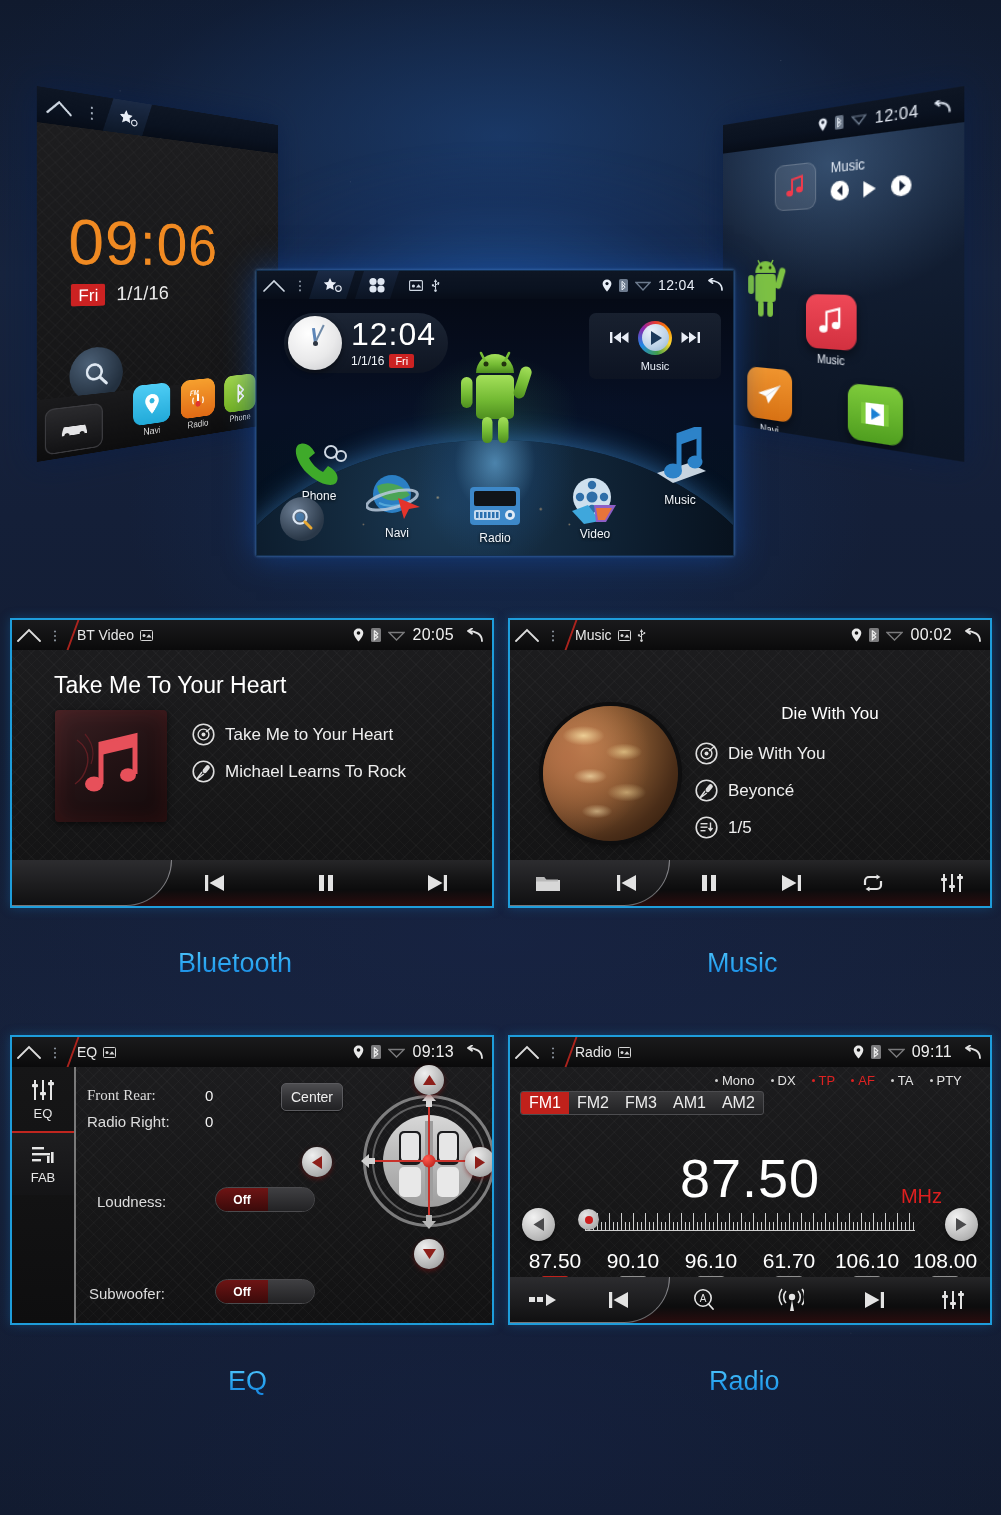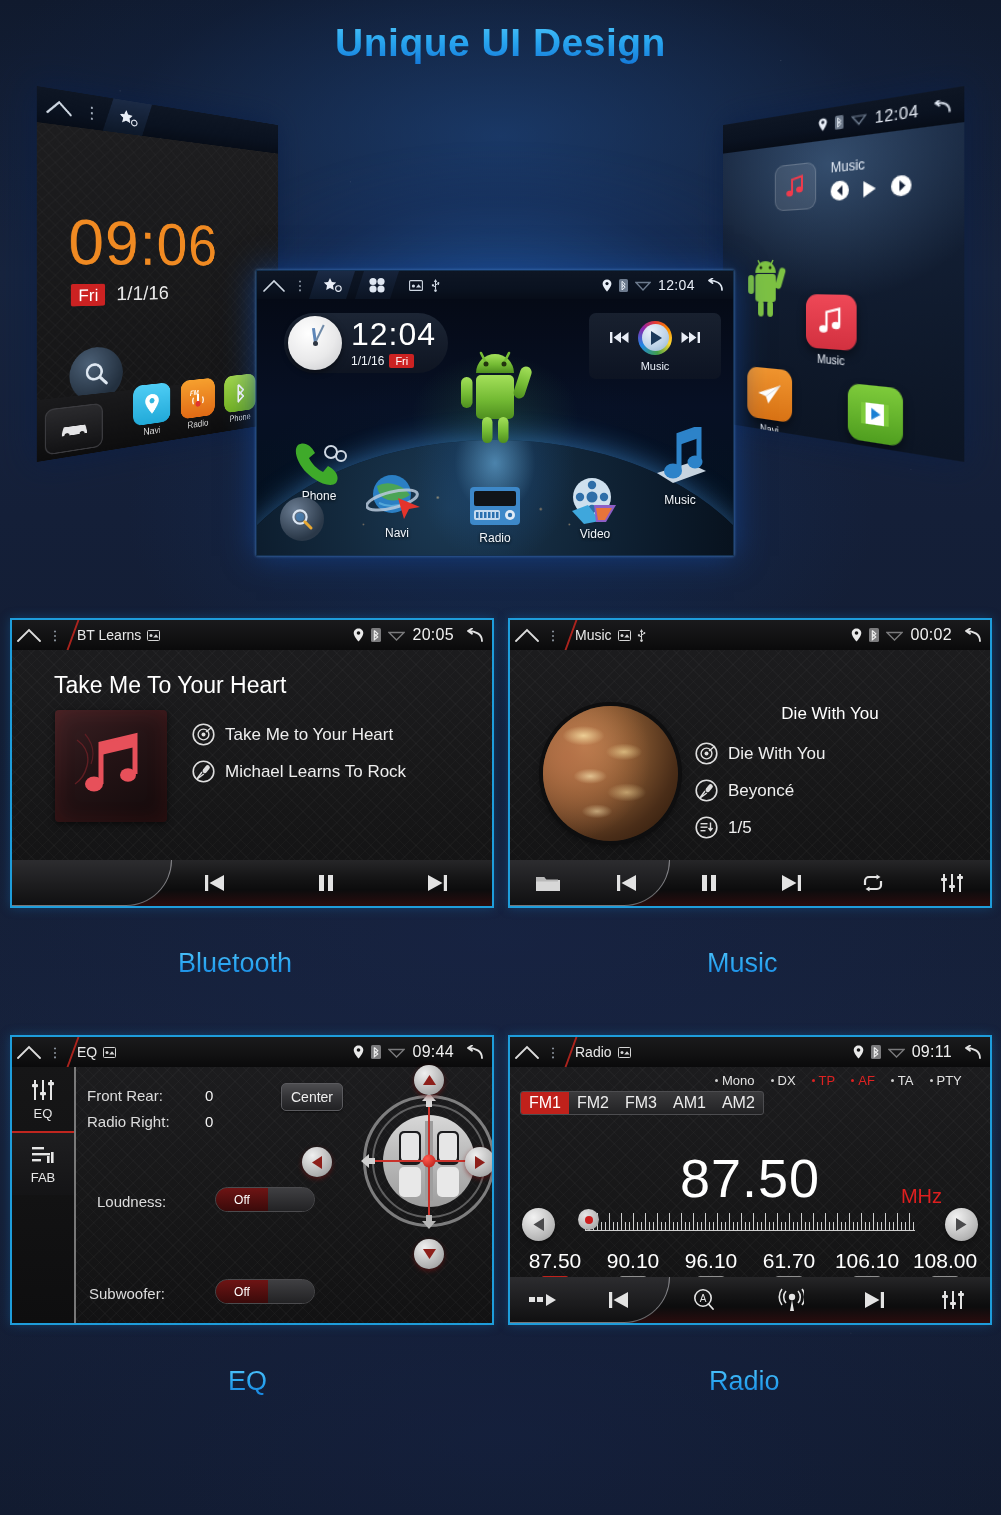--- a/index.html
+++ b/index.html
@@ -280,21 +280,21 @@
   .eq-main{position:absolute;left:63px;right:0;top:0;bottom:0;}
   .eq-label{position:absolute;font-size:15px;color:#dcdcdc;}
   .eq-val{position:absolute;font-size:15px;color:#f2f2f2;}
   .center-btn{position:absolute;left:206px;top:16px;width:62px;height:28px;border-radius:5px;
     background:linear-gradient(180deg,#4d4d50 0%,#343437 48%,#212123 100%);
     border:1px solid #5a5a5e;color:#eee;font-size:14px;display:flex;align-items:center;justify-content:center;
     box-shadow:0 1px 2px rgba(0,0,0,.6);}
   .toggle{position:absolute;width:100px;height:25px;border-radius:13px;
     background:linear-gradient(180deg,#3a3a3c,#1b1b1c); border:1px solid #4b4b4e; display:flex;align-items:center; overflow:hidden;}
   .toggle .on{width:52px;height:100%;display:flex;align-items:center;justify-content:center;
-    background:linear-gradient(180deg,#6e1414,#3a0a0a); color:#fff;font-size:12px;font-weight:normal;}
+    background:linear-gradient(180deg,#6e1414,#3a0a0a); color:#fff;font-size:12px;font-weight:bold;}
   .toggle .knob{flex:1;height:100%;background:linear-gradient(180deg,#3f3f42,#222224);
     display:flex;align-items:center;justify-content:center;}
   .toggle .knob::after{content:"";width:16px;height:9px;
     background-image:radial-gradient(circle, rgba(255,255,255,.35) 0.6px, transparent 0.7px);
     background-size:4px 4px;}
   .fader{position:absolute;left:288px;top:28px;width:132px;height:132px;}
   .fader .ring{position:absolute;inset:0;border-radius:50%;border:3px solid #d0d0d0;opacity:.55;}
   .fader .ring2{position:absolute;inset:9px;border-radius:50%;border:2px solid #b6b6b6;opacity:.45;}
   .fader .seat{position:absolute;inset:20px;border-radius:50%;
     background:linear-gradient(180deg,#d8d8d8 0%,#bdbdbd 40%,#9d9d9d 100%); overflow:hidden;}
@@ -338,21 +338,20 @@
   .rd-preset.active .rd-pnum{background:#c0211b;border-color:#c0211b;color:#fff;}
 </style>
 </head>
 <body>
 
 <div class="page-bg"></div>
 <div class="stars"></div>
 
 <div class="wrap">
 
-  <div class="heading" id="h-top">Unique UI Design</div>
 
   <div class="triptych">
     <div class="glow"></div>
 
     <div class="side-screen" id="screen-left">
       <div class="statusbar">
         <div class="sb-home">
           <svg width="20" height="12" viewBox="0 0 20 12">
               <path d="M1 11 L10 2 L19 11" fill="none" stroke="#cfd8e3" stroke-width="1.6" stroke-linecap="round"></path>
             </svg>
@@ -754,21 +753,21 @@
   <div class="unit" style="left:10px; top:618px;">
     <div class="u-status">
       <div class="sb-home">
         <svg width="24" height="14" viewBox="0 0 24 14">
             <path d="M1 13 L12 2 L23 13" fill="none" stroke="#dcdcdc" stroke-width="1.8" stroke-linecap="round"></path>
           </svg>
       </div>
       <div class="sb-dots">⋮</div>
       <div class="slash"></div>
       <div class="u-title">
-        <span>BT Learns</span>
+        <span>BT Video</span>
         <span>
           <svg width="13" height="11" viewBox="0 0 13 11">
               <rect x="0.5" y="0.5" width="12" height="10" rx="1" fill="none" stroke="#d5d5d5" stroke-width="1"></rect>
               <circle cx="4" cy="5.6" r="1.5" fill="#d5d5d5"></circle>
               <path d="M6.2 7.6 L9 4.3 L11.6 7.6 Z" fill="#d5d5d5"></path>
             </svg>
         </span>
       </div>
       <div class="u-right">
         <span>
@@ -1034,21 +1033,21 @@
           <svg width="10" height="14" viewBox="0 0 10 14">
               <rect width="10" height="14" rx="1.6" fill="#7b7b7d"></rect>
               <path d="M3.3 2.5 L6.8 5.8 L3.3 8.8 M3.3 5.7 L6.8 9 L3.3 11.8 L3.3 2.5" fill="none" stroke="#efefef" stroke-width="1.1"></path>
             </svg>
         </span>
         <span>
           <svg width="17" height="11" viewBox="0 0 17 11">
               <path d="M1 2.5 L16 2.5 L8.5 10 Z" fill="none" stroke="#7a7a7c" stroke-width="1.3"></path>
             </svg>
         </span>
-        <span class="u-time">09:44</span>
+        <span class="u-time">09:13</span>
         <span>
           <svg width="22" height="15" viewBox="0 0 22 15">
               <path d="M21 13 C21 6 14.5 3 7 3 M7 3 L11 0.5 M7 3 L11 5.8" fill="none" stroke="#e2e2e2" stroke-width="1.8" stroke-linecap="round"></path>
             </svg>
         </span>
       </div>
     </div>
     <div class="u-body">
       <div class="eq-side">
         <div class="eq-tab">
@@ -1081,21 +1080,21 @@
                   <rect x="21" y="8" width="2.6" height="11"></rect>
                 </g>
               </svg>
           </span>
           <span>FAB</span>
         </div>
       </div>
       <div class="eq-divider"></div>
 
       <div class="eq-main">
-        <div class="eq-label" style="left:12px;top:20px;">Front Rear:</div>
+        <div class="eq-label" style="left:12px;top:20px;font-family:Liberation Serif, serif;">Front Rear:</div>
         <div class="eq-val" style="left:130px;top:20px;">0</div>
         <div class="eq-label" style="left:12px;top:46px;">Radio Right:</div>
         <div class="eq-val" style="left:130px;top:46px;">0</div>
 
         <div class="center-btn">Center</div>
 
         <div class="eq-label" style="left:22px;top:126px;">Loudness:</div>
         <div class="toggle" style="left:140px;top:120px;">
           <div class="on">Off</div>
           <div class="knob"></div>

